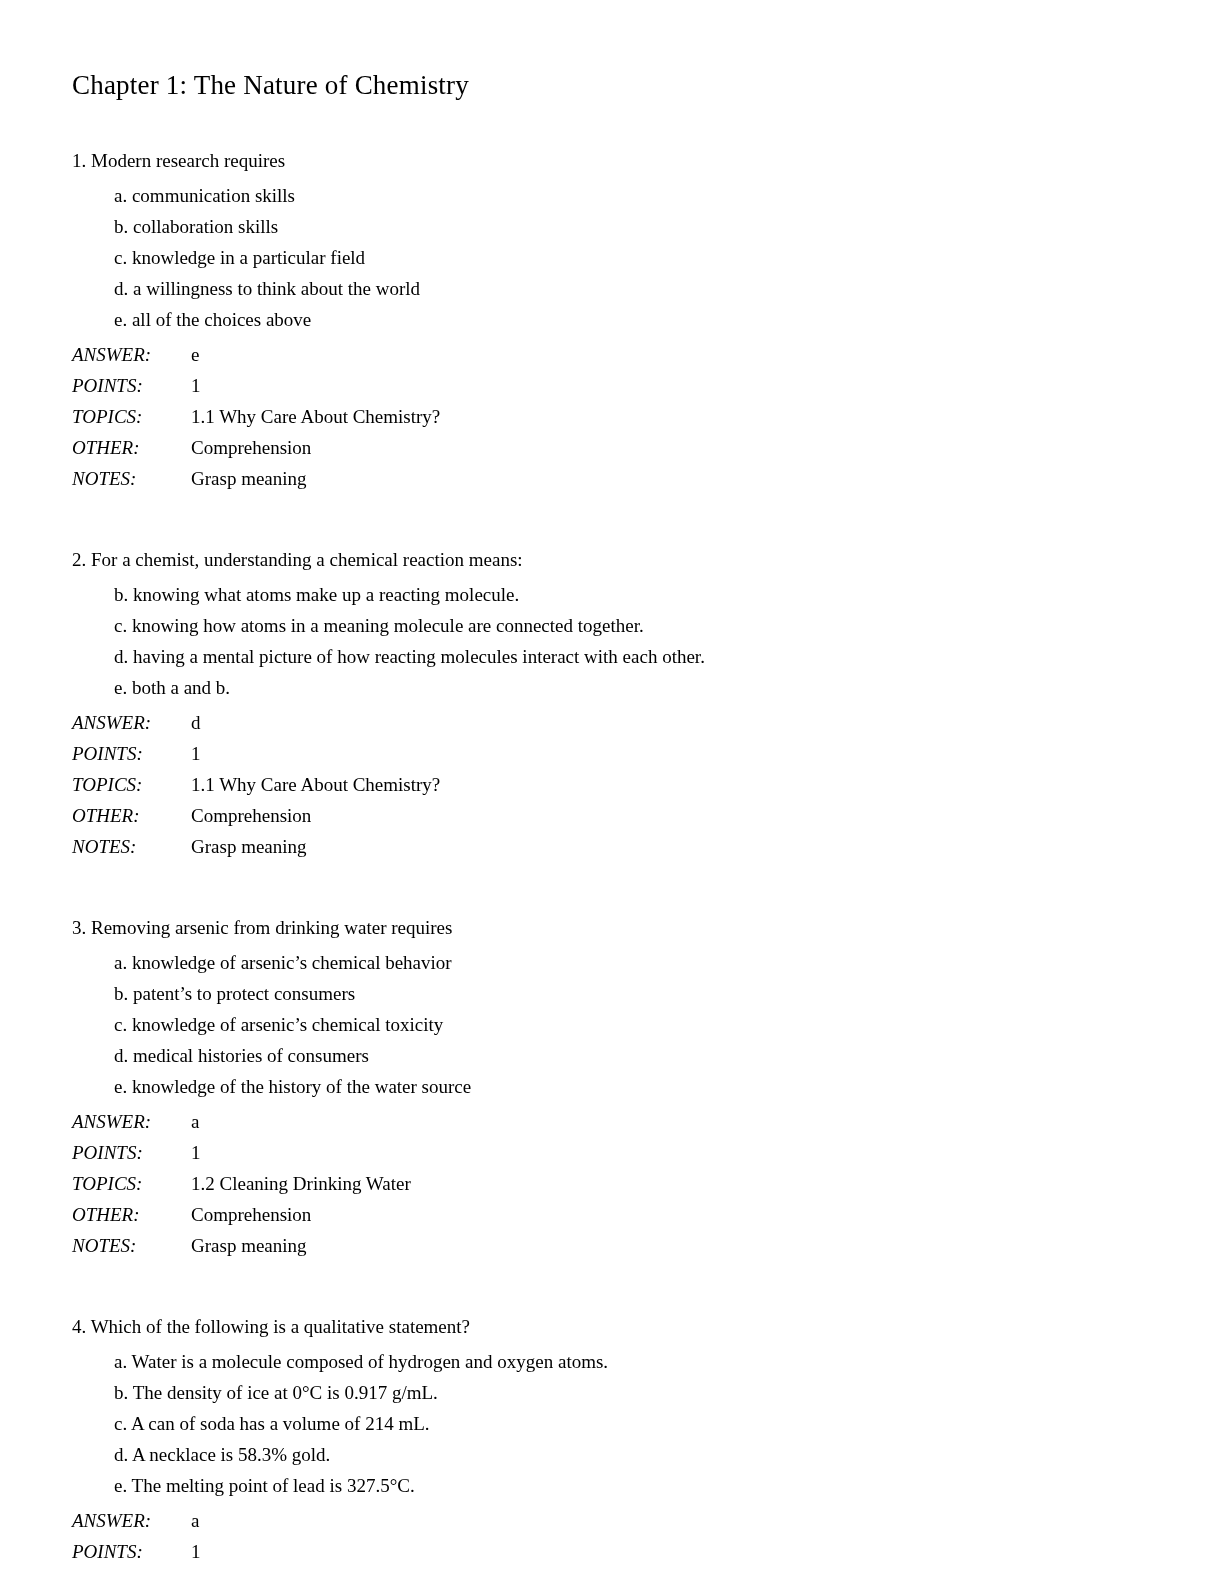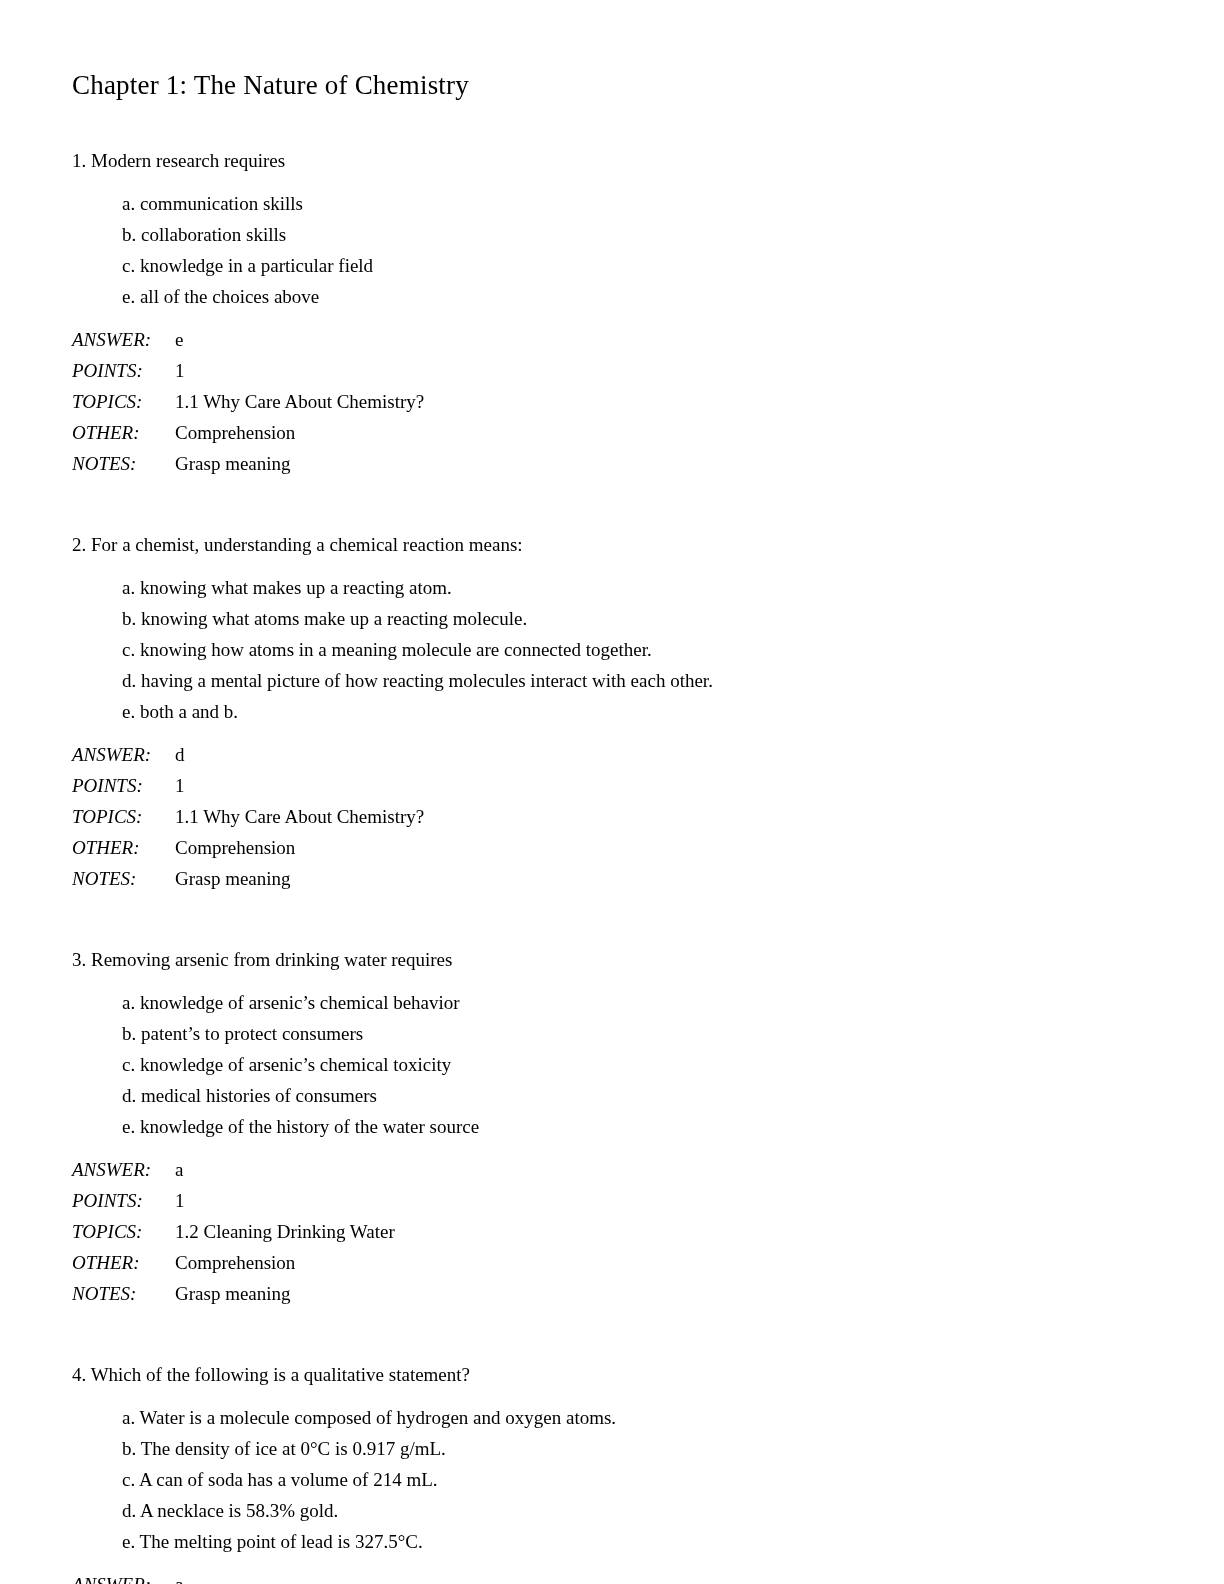--- a/index.html
+++ b/index.html
@@ -23,34 +23,35 @@
     letter-spacing: 0.2px;
   }
   .question {
     margin: 0 0 50px 0;
   }
   .q-prompt {
     font-size: 19px;
     line-height: 31px;
   }
   .choices {
-    margin: 12px;
+    margin: 4px;
   }
   .choice {
     font-size: 19px;
     line-height: 31px;
     padding-left: 38px;
   }
   .meta {
     margin-top: 2px;
   }
   .meta-row {
     display: flex;
     font-size: 19px;
     line-height: 31px;
+    gap: 16px;
   }
   .meta-label {
     font-style: italic;
     width: 103px;
     flex: 0 0 103px;
   }
   .meta-value {
     flex: 1;
   }
 </style>
@@ -60,20 +61,21 @@
 <div class="page">
 
   <h1 class="doc-title">Chapter 1: The Nature of Chemistry</h1>
 
   <div class="question">
     <div class="q-prompt">1. Modern research requires</div>
     <div class="choices">
       <div class="choice">a. communication skills</div>
       <div class="choice">b. collaboration skills</div>
       <div class="choice">c. knowledge in a particular field</div>
+      <div class="choice">d. a willingness to think about the world</div>
       <div class="choice">e. all of the choices above</div>
     </div>
     <div class="meta">
       <div class="meta-row">
         <span class="meta-label">ANSWER:</span>
         <span class="meta-value">e</span>
       </div>
       <div class="meta-row">
         <span class="meta-label">POINTS:</span>
         <span class="meta-value">1</span>
@@ -89,21 +91,20 @@
       <div class="meta-row">
         <span class="meta-label">NOTES:</span>
         <span class="meta-value">Grasp meaning</span>
       </div>
     </div>
   </div>
 
   <div class="question">
     <div class="q-prompt">2. For a chemist, understanding a chemical reaction means:</div>
     <div class="choices">
-      <div class="choice">a. knowing what makes up a reacting atom.</div>
       <div class="choice">b. knowing what atoms make up a reacting molecule.</div>
       <div class="choice">c. knowing how atoms in a meaning molecule are connected together.</div>
       <div class="choice">d. having a mental picture of how reacting molecules interact with each other.</div>
       <div class="choice">e. both a and b.</div>
     </div>
     <div class="meta">
       <div class="meta-row">
         <span class="meta-label">ANSWER:</span>
         <span class="meta-value">d</span>
       </div>

